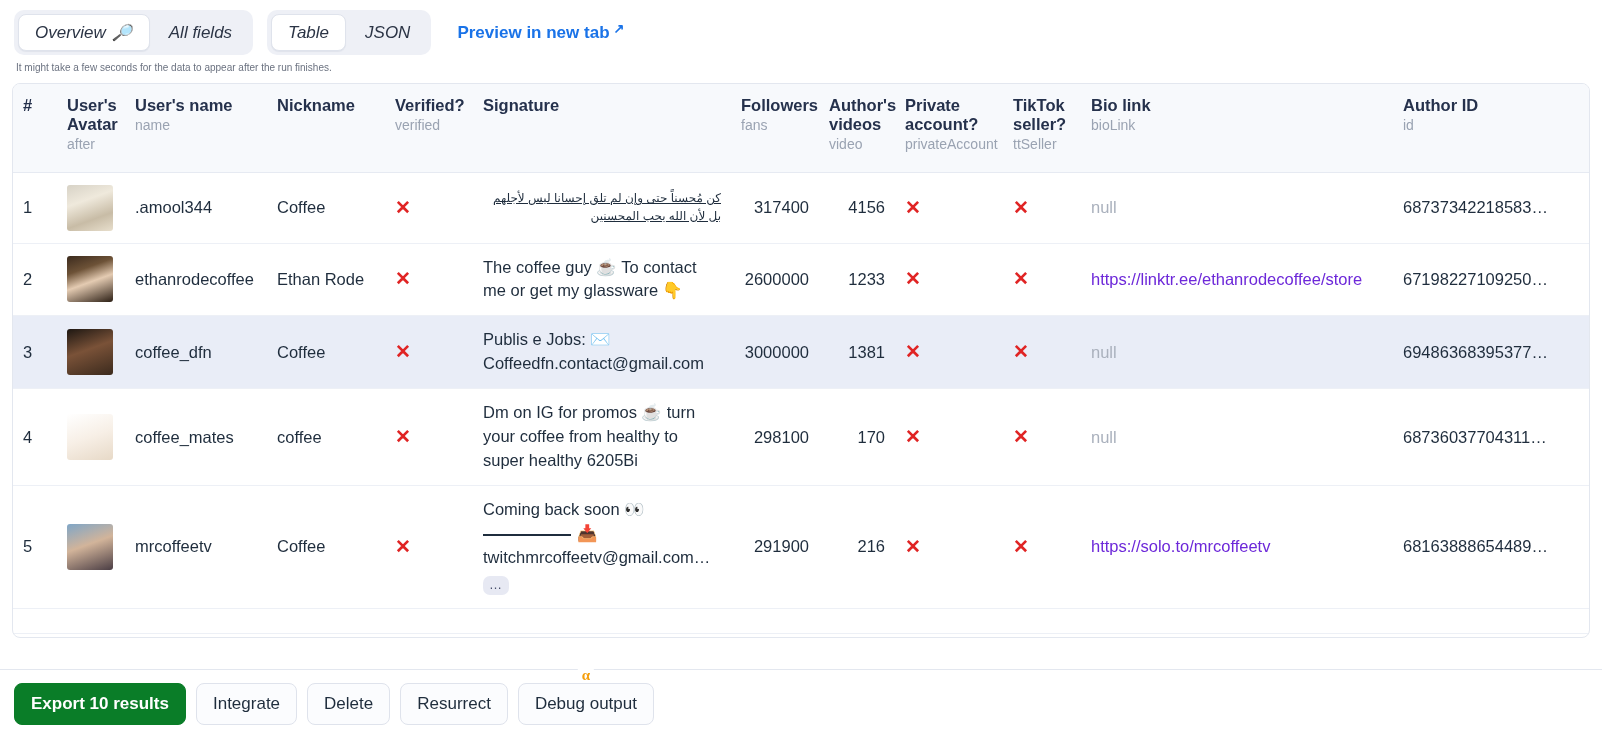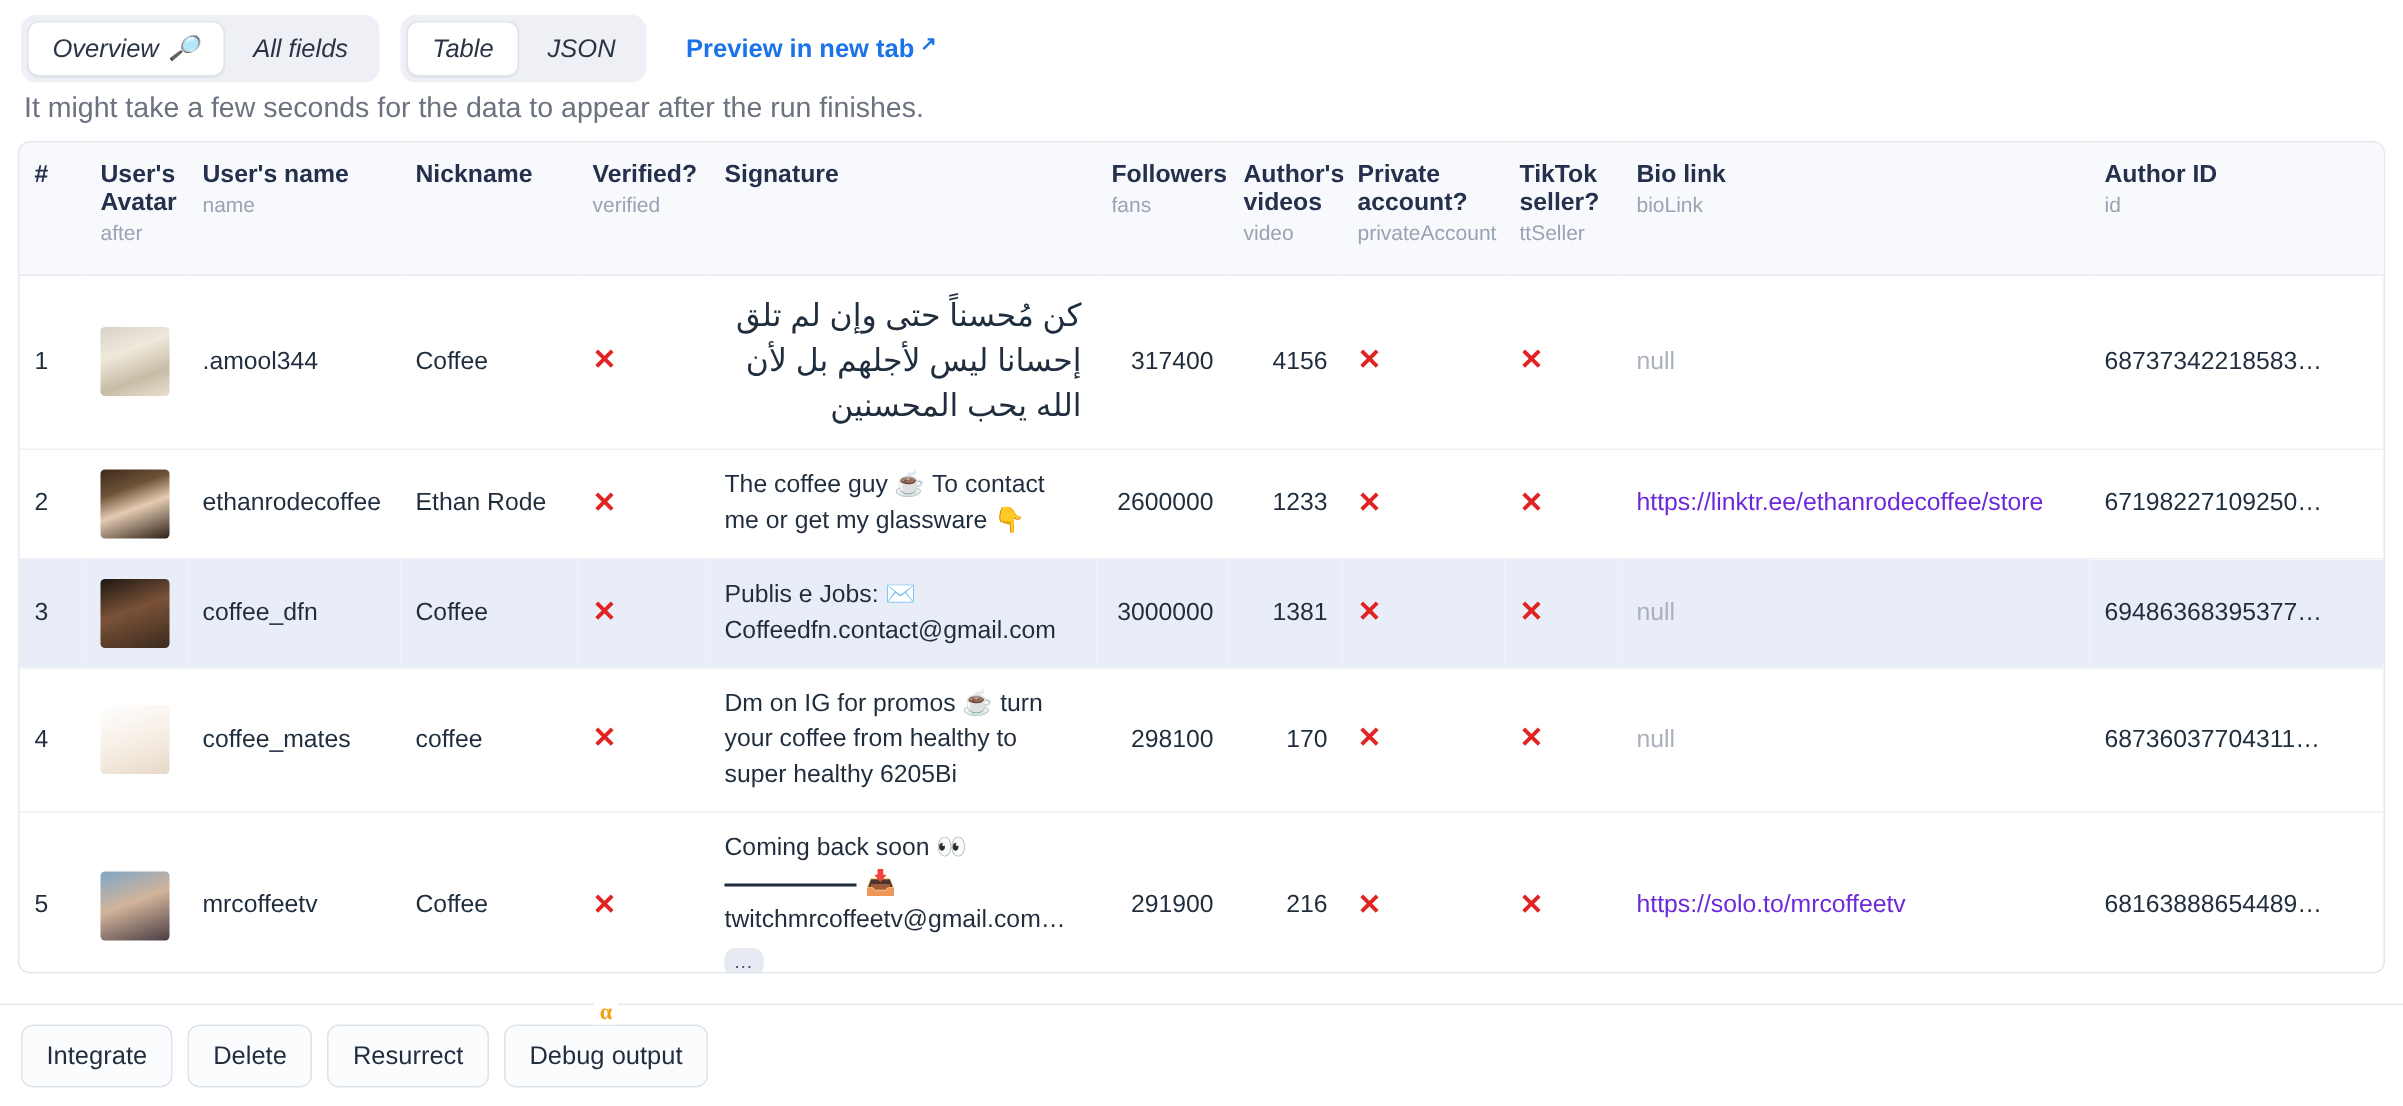--- a/index.html
+++ b/index.html
@@ -52,21 +52,21 @@
     text-decoration: none;
     white-space: nowrap;
     display: flex; align-items: flex-start; gap: 4px;
     cursor: pointer;
     margin-left: 12px;
   }
   .preview-link .arrow { font-size: 13px; position: relative; top: -2px; }
 
   
   .hint {
-    font-size: 19px;
+    font-size: 10px;
     color: #6b7280;
     padding: 6px 0 10px 16px;
   }
 
   
   .table-card {
     margin: 0 12px;
     border: 1px solid #e3e7ef;
     border-radius: 8px;
     overflow: hidden;
@@ -117,21 +117,21 @@
     width: 46px; height: 46px;
     border-radius: 3px;
     overflow: hidden;
     display: block;
     background: #d8dbe2;
   }
   .xmark { color: #e02424; font-size: 19px; font-weight: 600; line-height: 1; }
   .nullv { color: #aab1bd; }
   a.biolink { color: #6d28d9; text-decoration: none; word-break: break-all; }
   td.sig { line-height: 1.45; }
-  td.sig.rtl { direction: rtl; text-align: right; font-size: 21px; }
+  td.sig.rtl { direction: rtl; text-align: right; font-size: 12px; text-decoration: underline; }
   td.authorid { white-space: nowrap; overflow: hidden; }
   .dots-btn {
     display: inline-flex; align-items: center; justify-content: center;
     width: 26px; height: 19px;
     background: #e7e9f3;
     border-radius: 7px;
     color: #48506b;
     font-size: 13px;
     letter-spacing: 1px;
     margin-top: 6px;
@@ -379,20 +379,21 @@
             <td></td>
             <td></td>
             <td></td>
             <td></td>
           </tr>
         </tbody>
     </table>
   </div>
 
   <div class="actionbar">
+    <button class="btn primary">Export 10 results</button>
     <button class="btn">Integrate</button>
     <button class="btn">Delete</button>
     <button class="btn">Resurrect</button>
     <span class="btn-wrap">
       <span class="alpha-badge">α</span>
       <button class="btn">Debug output</button>
     </span>
   </div>
 
 </div>

